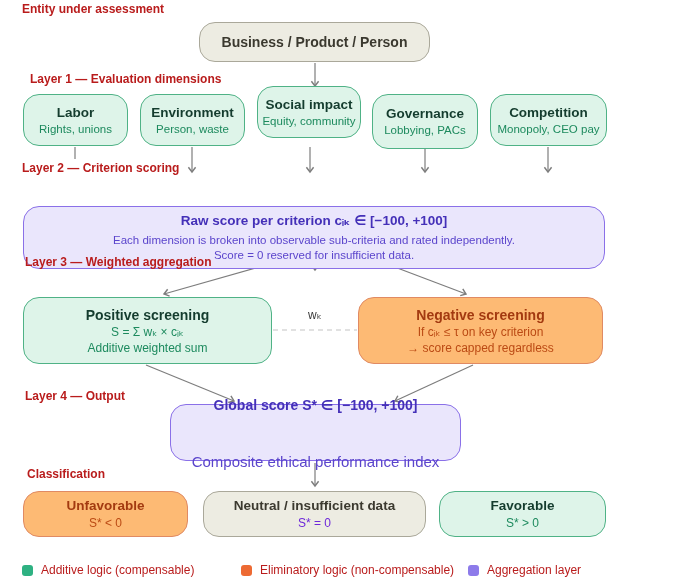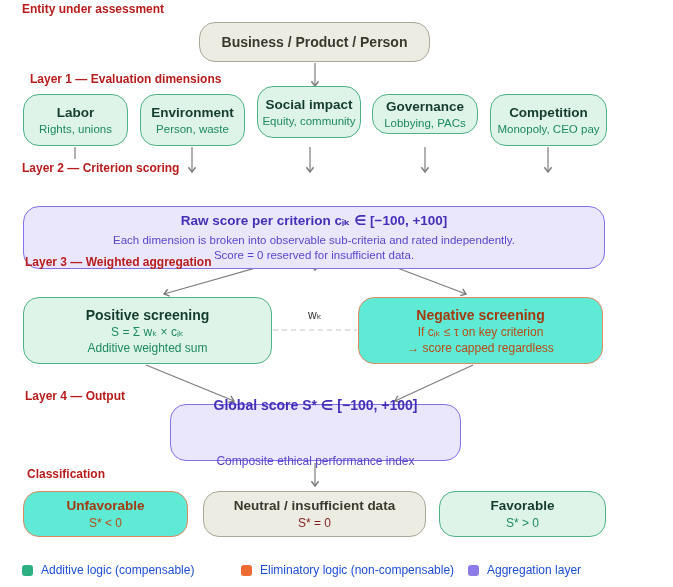--- a/index.html
+++ b/index.html
@@ -10,30 +10,30 @@
   .box{position:absolute;box-sizing:border-box;border:1px solid;border-radius:16px;
        display:flex;flex-direction:column;align-items:center;justify-content:center;
        text-align:center;z-index:2;padding:2px 4px;}
   .t{font-weight:bold;font-size:13.5px;line-height:18px;white-space:nowrap;}
   .s{font-size:11.5px;line-height:15px;white-space:nowrap;}
   .mint{background:#def4e9;border-color:#4fb286;}
   .mint .t{color:#143c2e;} .mint .s{color:#1d8a5e;}
   .purple{background:#eae6fc;border-color:#8a70e8;}
   .purple .t{color:#4430b8;} .purple .s{color:#5b45cc;}
   .beige{background:#edece2;border-color:#aaa89a;}
-  .beige .t{color:#3b392f;} .beige .s{color:#7f1d1d;}
-  .peach{background:#5eead4;border-color:#e08a63;}
+  .beige .t{color:#3b392f;} .beige .s{color:#6d28d9;}
+  .peach{background:#fdba74;border-color:#e08a63;}
   .peach .t{color:#a33a10;} .peach .s{color:#bb4a14;}
   .big-t{font-size:14px;}
   .scr .s{font-size:12px;line-height:16px;}
   .wk{position:absolute;left:290px;top:308px;width:50px;text-align:center;
       font-size:12px;color:#3a3a3a;z-index:2;}
   .legend{position:absolute;top:563px;display:flex;align-items:center;z-index:2;}
   .swatch{width:11px;height:11px;border-radius:3px;margin-right:8px;flex:0 0 auto;}
-  .legend .txt{font-size:12px;color:#1d4ed8;white-space:nowrap;}
+  .legend .txt{font-size:12px;color:#b91c1c;white-space:nowrap;}
 </style>
 </head>
 <body>
 
 <div id="canvas">
 
   <svg class="wires" viewBox="0 0 673 587">
     <defs>
       <marker id="ah" markerWidth="9" markerHeight="9" refX="5.5" refY="4" orient="auto">
         <path d="M1.5,1 L5.5,4 L1.5,7" fill="none" stroke="#7d7d7d" stroke-width="1.2"></path>
@@ -69,21 +69,21 @@
     <div class="s">Rights, unions</div>
   </div>
   <div class="box mint" style="left:140px;top:94px;width:105px;height:52px;">
     <div class="t">Environment</div>
     <div class="s">Person, waste</div>
   </div>
   <div class="box mint" style="left:257px;top:86px;width:104px;height:52px;">
     <div class="t">Social impact</div>
     <div class="s">Equity, community</div>
   </div>
-  <div class="box mint" style="left:372px;top:94px;width:106px;height:40px;">
+  <div class="box mint" style="left:372px;top:94px;width:106px;height:55px;">
     <div class="t">Governance</div>
     <div class="s">Lobbying, PACs</div>
   </div>
   <div class="box mint" style="left:490px;top:94px;width:117px;height:52px;">
     <div class="t">Competition</div>
     <div class="s">Monopoly, CEO pay</div>
   </div>
 
   <div class="lbl" style="left:22px;top:161px;">Layer 2 — Criterion scoring</div>
 
@@ -106,21 +106,21 @@
   <div class="box peach scr" style="left:358px;top:297px;width:245px;height:67px;">
     <div class="t big-t">Negative screening</div>
     <div class="s">If cᵢₖ ≤ τ on key criterion</div>
     <div class="s">→ score capped regardless</div>
   </div>
 
   <div class="lbl" style="left:25px;top:389px;">Layer 4 — Output</div>
 
   <div class="box purple" style="left:170px;top:404px;width:291px;height:57px;gap:38px;">
     <div class="t big-t" style="margin-bottom:2px;">Global score S* ∈ [−100, +100]</div>
-    <div class="s" style="font-size:12px;">Composite ethical performance index</div>
+    <div class="s" style="font-size:15px;">Composite ethical performance index</div>
   </div>
 
   <div class="lbl" style="left:27px;top:467px;">Classification</div>
 
   <div class="box peach scr" style="left:23px;top:491px;width:165px;height:46px;">
     <div class="t">Unfavorable</div>
     <div class="s">S* &lt; 0</div>
   </div>
   <div class="box beige scr" style="left:203px;top:491px;width:223px;height:46px;">
     <div class="t">Neutral / insufficient data</div>

